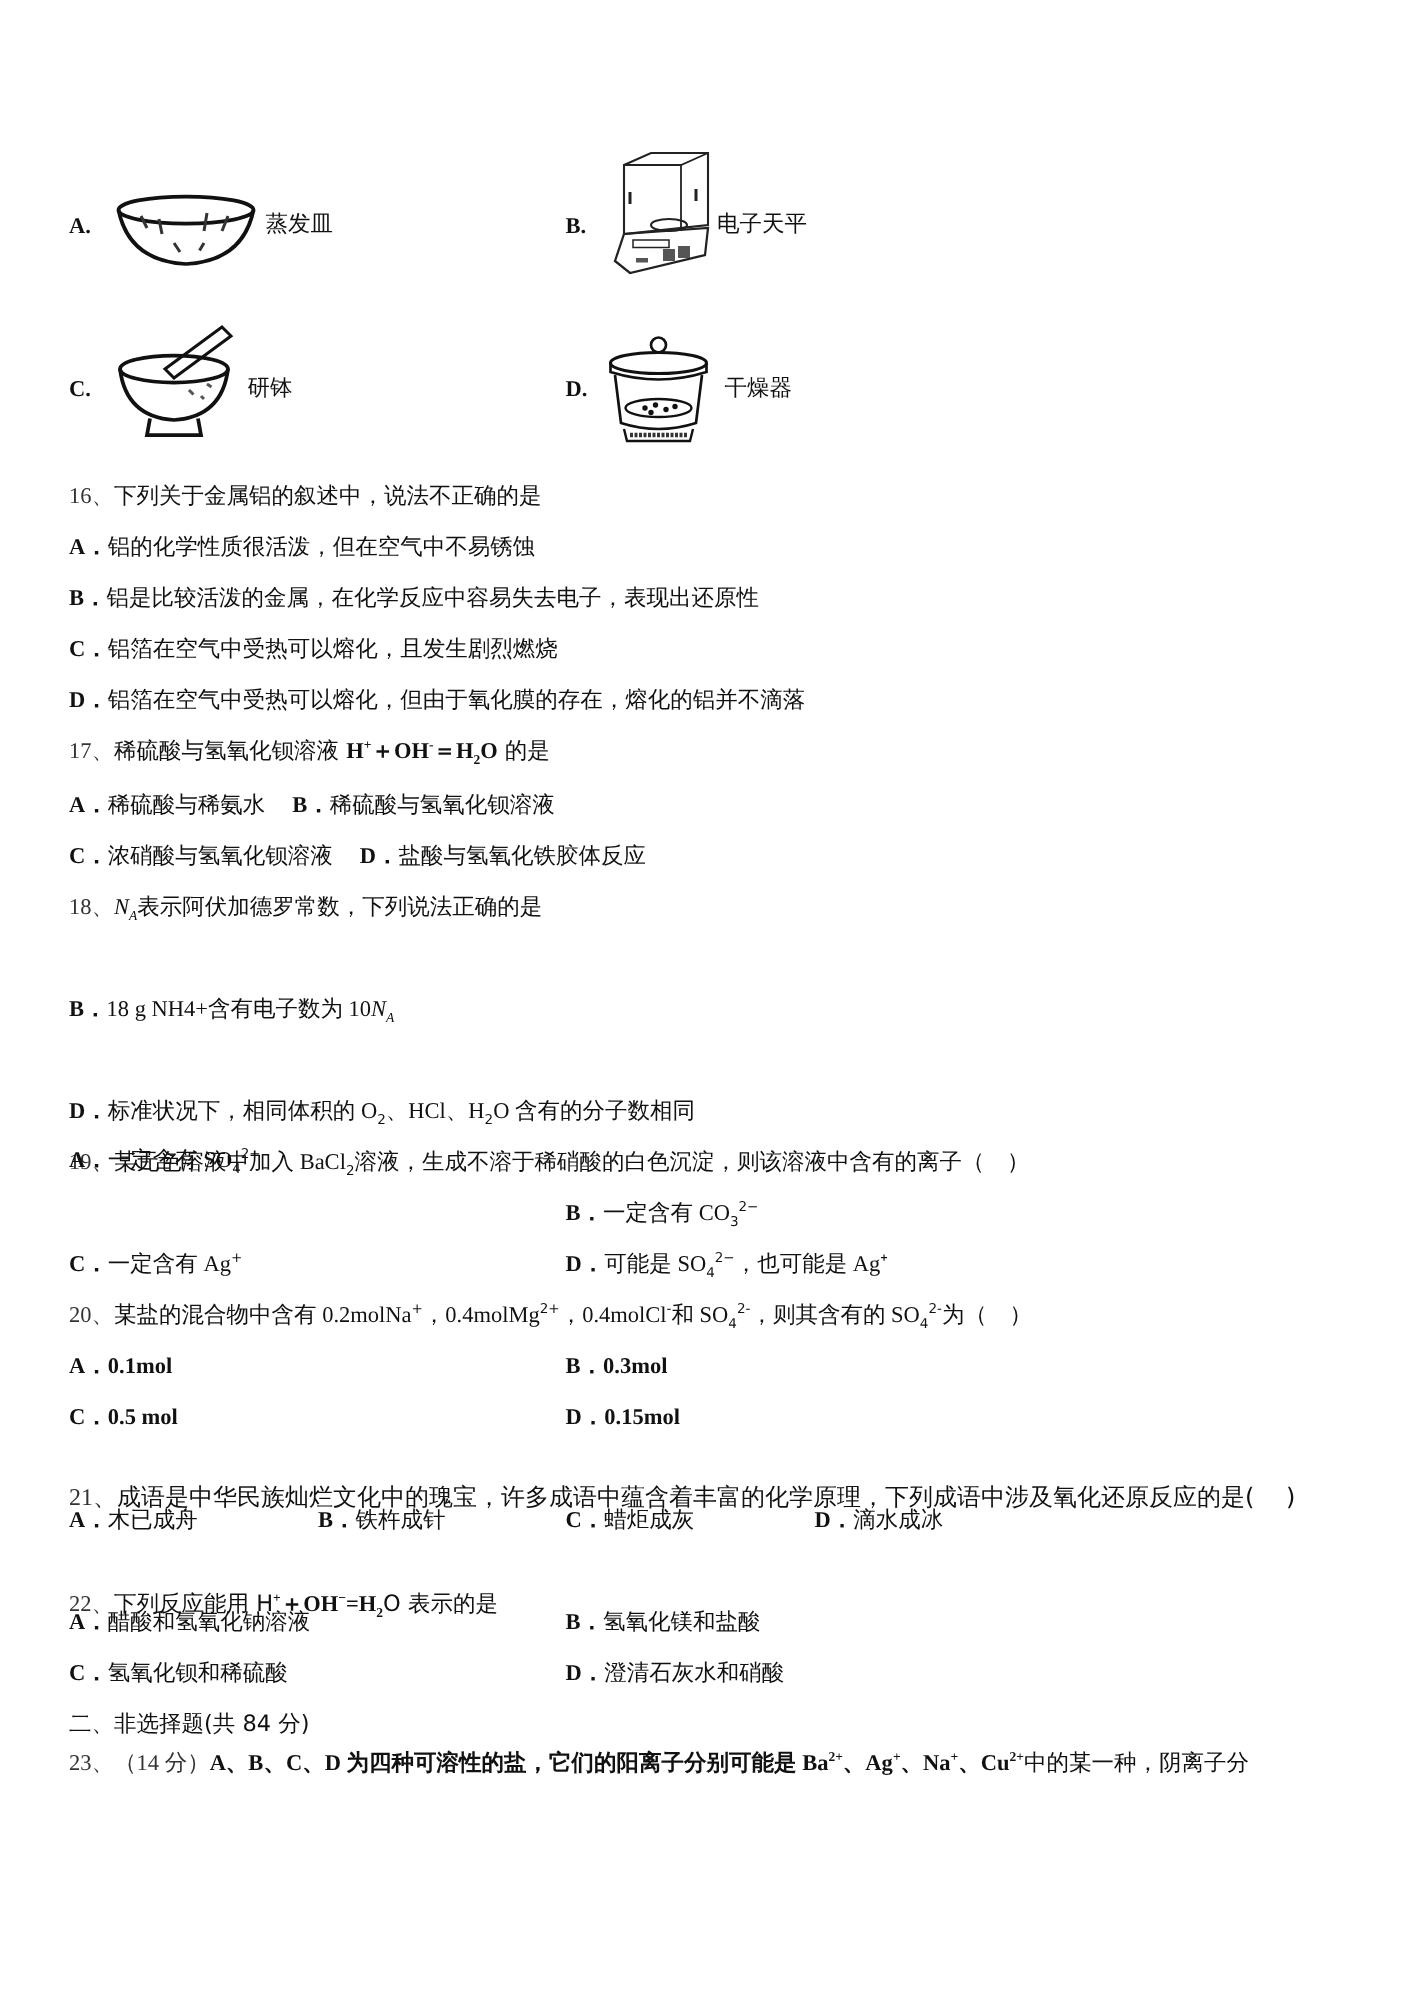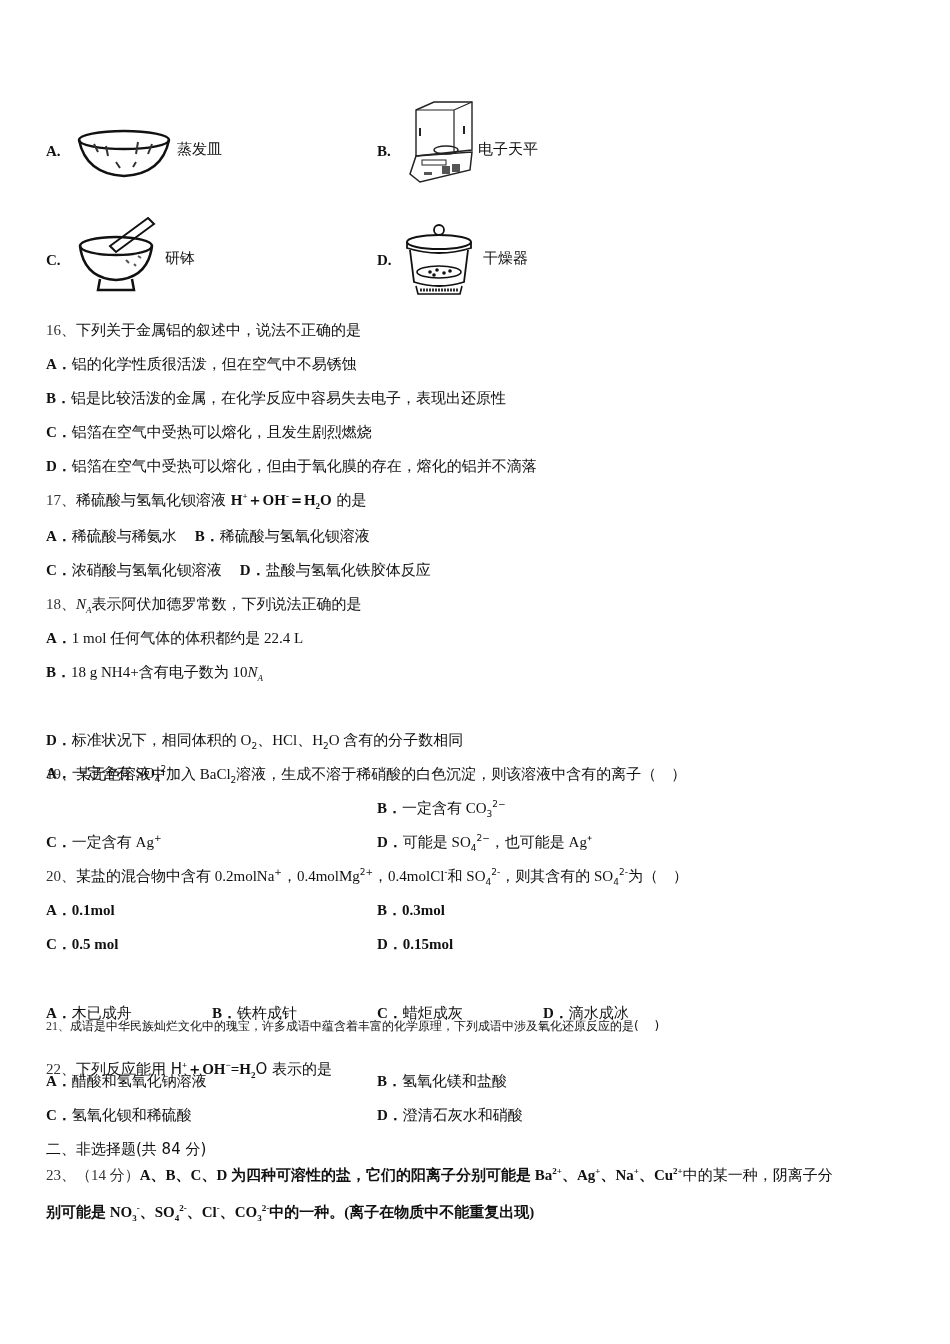--- a/index.html
+++ b/index.html
@@ -102,23 +102,20 @@
   <div class="line" style="top:526px;">
     <span class="opt-label">A．</span><span>稀硫酸与稀氨水</span><span style="display:inline-block;width:18px"></span><span class="opt-label">B．</span><span>稀硫酸与氢氧化钡溶液</span>
   </div>
   <div class="line" style="top:560px;">
     <span class="opt-label">C．</span><span>浓硝酸与氢氧化钡溶液</span><span style="display:inline-block;width:18px"></span><span class="opt-label">D．</span><span>盐酸与氢氧化铁胶体反应</span>
   </div>
 
   <div class="line" style="top:594px;">
     <span class="qnum">18、</span><span class="it">N</span><sub class="it">A</sub><span>表示阿伏加德罗常数，下列说法正确的是</span>
   </div>
-  <div class="line" style="top:628px;">
-    <span class="opt-label">A．</span><span class="serif">1 mol 任何气体的体积都约是 22.4 L</span>
-  </div>
   <div class="line" style="top:662px;">
     <span class="opt-label">B．</span><span class="serif">18 g NH4+含有电子数为 10</span><span class="it">N</span><sub class="it">A</sub>
   </div>
   <div class="line" style="top:730px;">
     <span class="opt-label">D．</span><span class="serif">标准状况下，相同体积的 O</span><sub>2</sub><span class="serif">、HCl、H</span><sub>2</sub><span class="serif">O 含有的分子数相同</span>
   </div>
 
   <div class="line" style="top:764px;">
     <span class="qnum">19、</span><span class="serif">某无色溶液中加入 BaCl</span><sub>2</sub><span>溶液，生成不溶于稀硝酸的白色沉淀，则该溶液中含有的离子（　）</span>
   </div>
@@ -144,21 +141,21 @@
   <div class="line col2" style="top:900px;">
     <span class="opt-label">B．</span><span class="bold">0.3mol</span>
   </div>
   <div class="line" style="top:934px;">
     <span class="opt-label">C．</span><span class="bold">0.5 mol</span>
   </div>
   <div class="line col2" style="top:934px;">
     <span class="opt-label">D．</span><span class="bold">0.15mol</span>
   </div>
 
-  <div class="line" style="top:1016px;font-size:12px;">
+  <div class="line" style="top:988px;font-size:16px;">
     <span class="qnum">21、</span><span>成语是中华民族灿烂文化中的瑰宝，许多成语中蕴含着丰富的化学原理，下列成语中涉及氧化还原反应的是(　 )</span>
   </div>
   <div class="line" style="top:1003px;">
     <span class="opt-label">A．</span><span>木已成舟</span>
   </div>
   <div class="line" style="top:1003px;left:212px;">
     <span class="opt-label">B．</span><span>铁杵成针</span>
   </div>
   <div class="line" style="top:1003px;left:377px;">
     <span class="opt-label">C．</span><span>蜡炬成灰</span>
@@ -181,17 +178,14 @@
   </div>
   <div class="line col2" style="top:1105px;">
     <span class="opt-label">D．</span><span>澄清石灰水和硝酸</span>
   </div>
 
   <div class="line" style="top:1139px;">二、非选择题(共 84 分)</div>
 
   <div class="line" style="top:1165px;">
     <span class="qnum">23、</span><span class="qnum">（14 分）</span><span class="bold">A、B、C、D 为四种可溶性的盐，它们的阳离子分别可能是 Ba</span><sup class="bold">2+</sup><span class="bold">、Ag</span><sup class="bold">+</sup><span class="bold">、Na</span><sup class="bold">+</sup><span class="bold">、Cu</span><sup class="bold">2+</sup><span>中的某一种，阴离子分</span>
   </div>
-  <div class="line" style="top:1202px;">
-    <span class="bold">别可能是 NO</span><sub class="bold">3</sub><sup class="bold">-</sup><span class="bold">、SO</span><sub class="bold">4</sub><sup class="bold">2-</sup><span class="bold">、Cl</span><sup class="bold">-</sup><span class="bold">、CO</span><sub class="bold">3</sub><sup class="bold">2-</sup><span class="bold">中的一种。(离子在物质中不能重复出现)</span>
-  </div>
 
 </div>
 
 </body></html>

